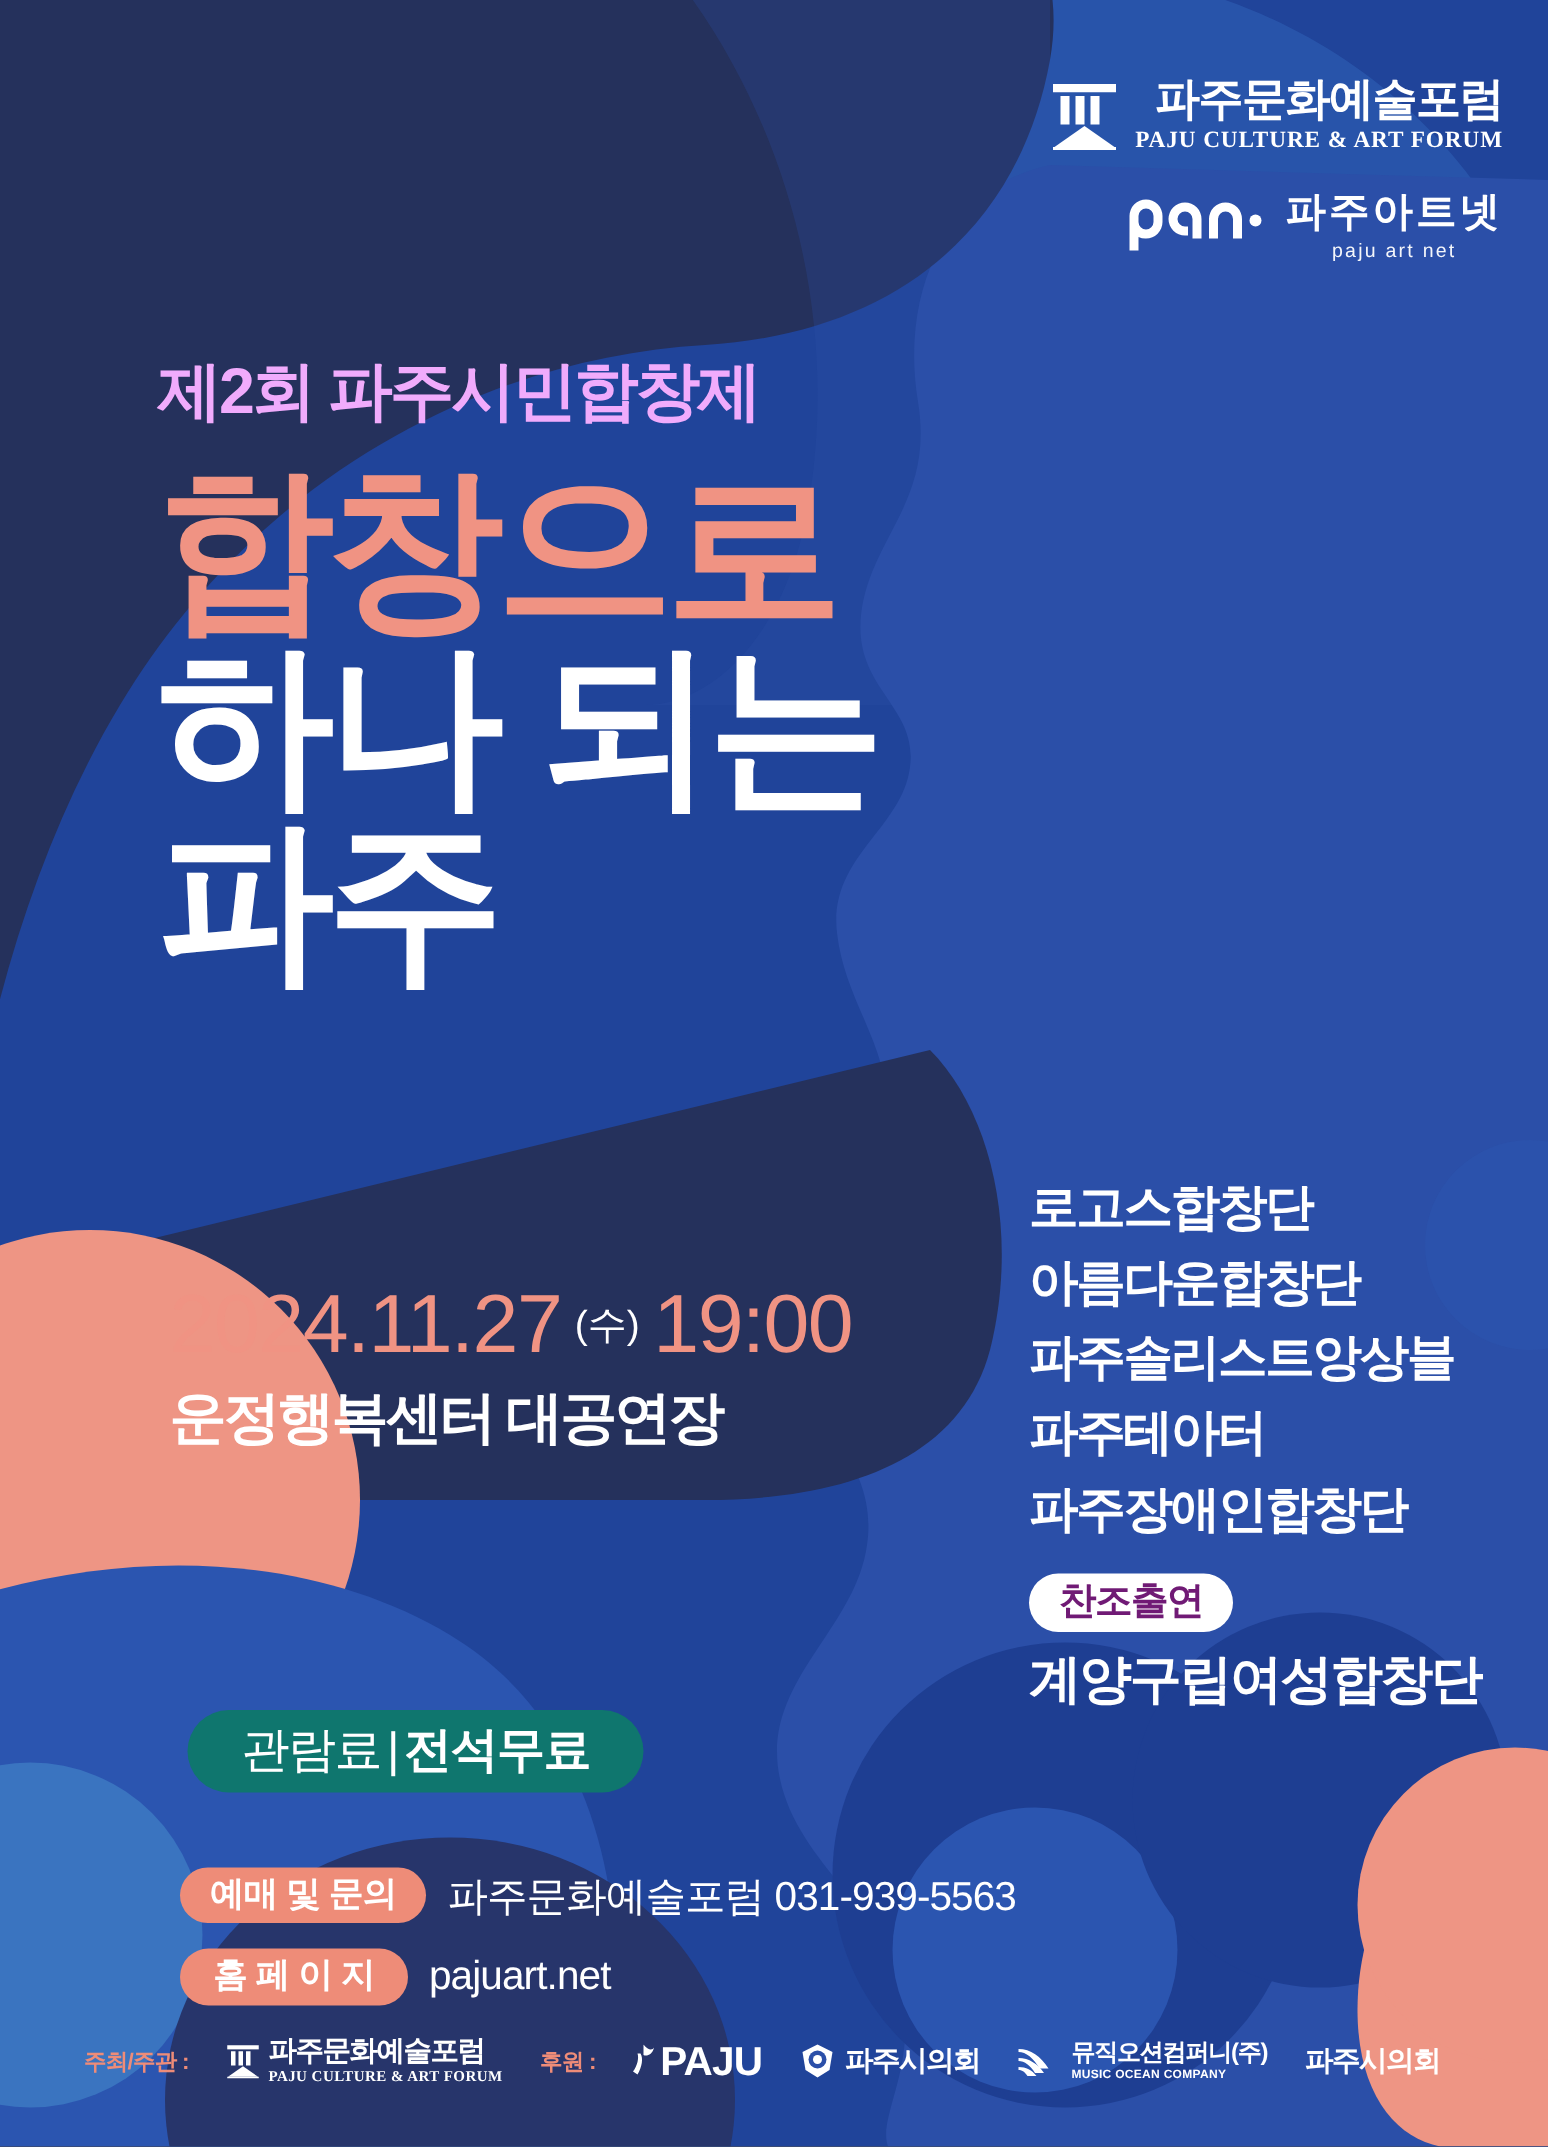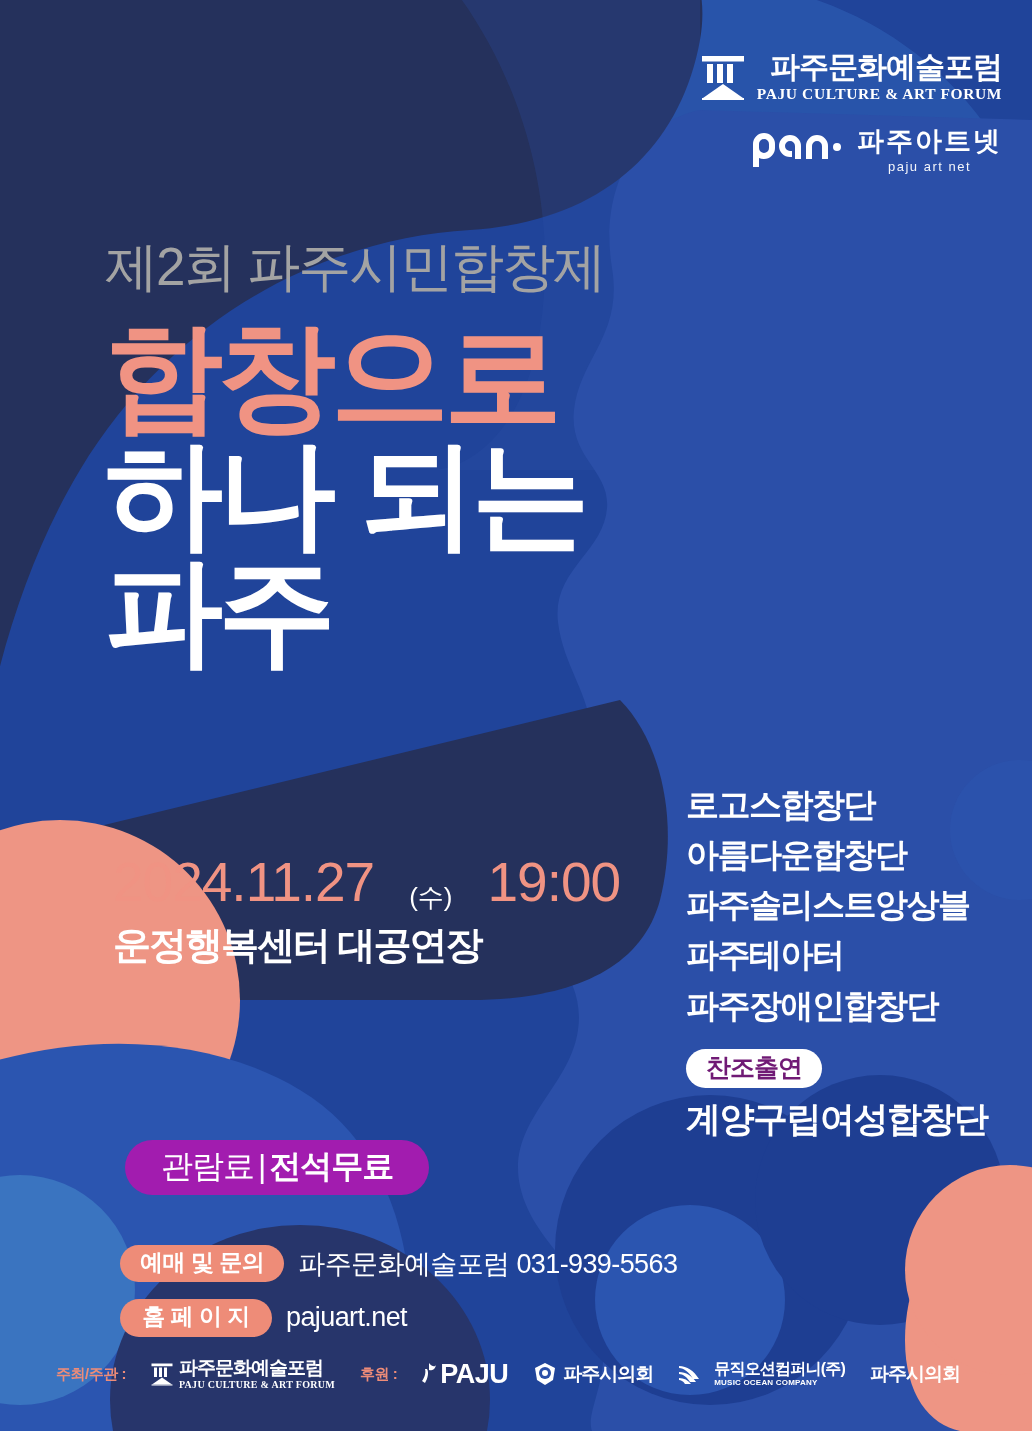--- a/index.html
+++ b/index.html
@@ -26,45 +26,45 @@
   .pcaf-en{font-size:15.5px;font-weight:700;letter-spacing:0.6px;display:block;margin-top:4px;font-family:"Liberation Serif","DejaVu Serif",serif;}
 
   .logo-pan{display:flex;align-items:center;justify-content:flex-end;gap:12px;margin-top:26px;}
   .pan-mark{width:96px;height:40px;flex:0 0 auto;}
   .pan-text{line-height:1;text-align:center;position:relative;}
   .pan-kr{font-size:27px;font-weight:800;letter-spacing:2px;display:block;}
   .pan-en{font-size:13px;font-weight:400;letter-spacing:1.5px;display:block;margin-top:5px;opacity:.95;}
 
   
   .headline{position:absolute;left:105px;top:240px;}
-  .kicker{font-size:53px;font-weight:400;letter-spacing:-2px;line-height:1;color:#a3a3a3;white-space:nowrap;}
+  .kicker{font-size:43px;font-weight:700;letter-spacing:-2px;line-height:1;color:#f0abfc;white-space:nowrap;}
   .big{font-size:118px;font-weight:800;letter-spacing:-5px;line-height:0.98;white-space:nowrap;}
   .big.l1{color:#F09383;margin-top:26px;}
   .big.l2{color:#ffffff;margin-top:2px;}
   .big.l3{color:#ffffff;margin-top:2px;}
 
   
   .when{position:absolute;left:113px;top:855px;}
-  .date-row{display:flex;align-items:flex-end;white-space:nowrap;gap:26px;}
+  .date-row{display:flex;align-items:center;white-space:nowrap;}
   .date{font-size:55px;font-weight:400;color:#F09383;letter-spacing:-1px;line-height:1;}
   .dow{font-size:26px;font-weight:500;color:#ffffff;margin:0 9px 0 9px;line-height:1;}
   .time{font-size:55px;font-weight:400;color:#F09383;letter-spacing:-1px;line-height:1;}
   .venue{font-size:38px;font-weight:800;letter-spacing:-2px;margin-top:10px;color:#fff;white-space:nowrap;}
 
   
   .choirs{position:absolute;left:686px;top:780px;}
   .choir{font-size:33px;font-weight:800;letter-spacing:-1.5px;line-height:1.52;white-space:nowrap;color:#fff;}
   .guest-wrap{margin-top:18px;}
   .guest-badge{display:inline-block;background:#fff;color:#701a75;font-size:25px;font-weight:800;letter-spacing:-1px;
     padding:4px 20px 6px;border-radius:30px;line-height:1.15;}
   .guest-name{font-size:35px;font-weight:800;letter-spacing:-1.5px;margin-top:8px;white-space:nowrap;color:#fff;}
 
   
   .price{position:absolute;left:125px;top:1140px;
-    background:#a21caf;border-radius:40px;padding:10px 36px 13px;
+    background:#0f766e;border-radius:40px;padding:10px 36px 13px;
     font-size:32px;font-weight:400;letter-spacing:-1px;line-height:1;color:#fff;display:inline-block;}
   .price b{font-weight:800;}
   .price .sep{font-weight:300;padding:0 4px;}
 
   
   .contact{position:absolute;left:120px;top:1228px;}
   .crow{display:flex;align-items:center;margin-bottom:9px;margin-top:17px;}
   .ctag{background:#EE8C78;color:#fff;border-radius:30px;
     font-size:23px;font-weight:800;letter-spacing:-0.5px;
     padding:5px 20px 7px;min-width:152px;text-align:center;line-height:1.1;}

